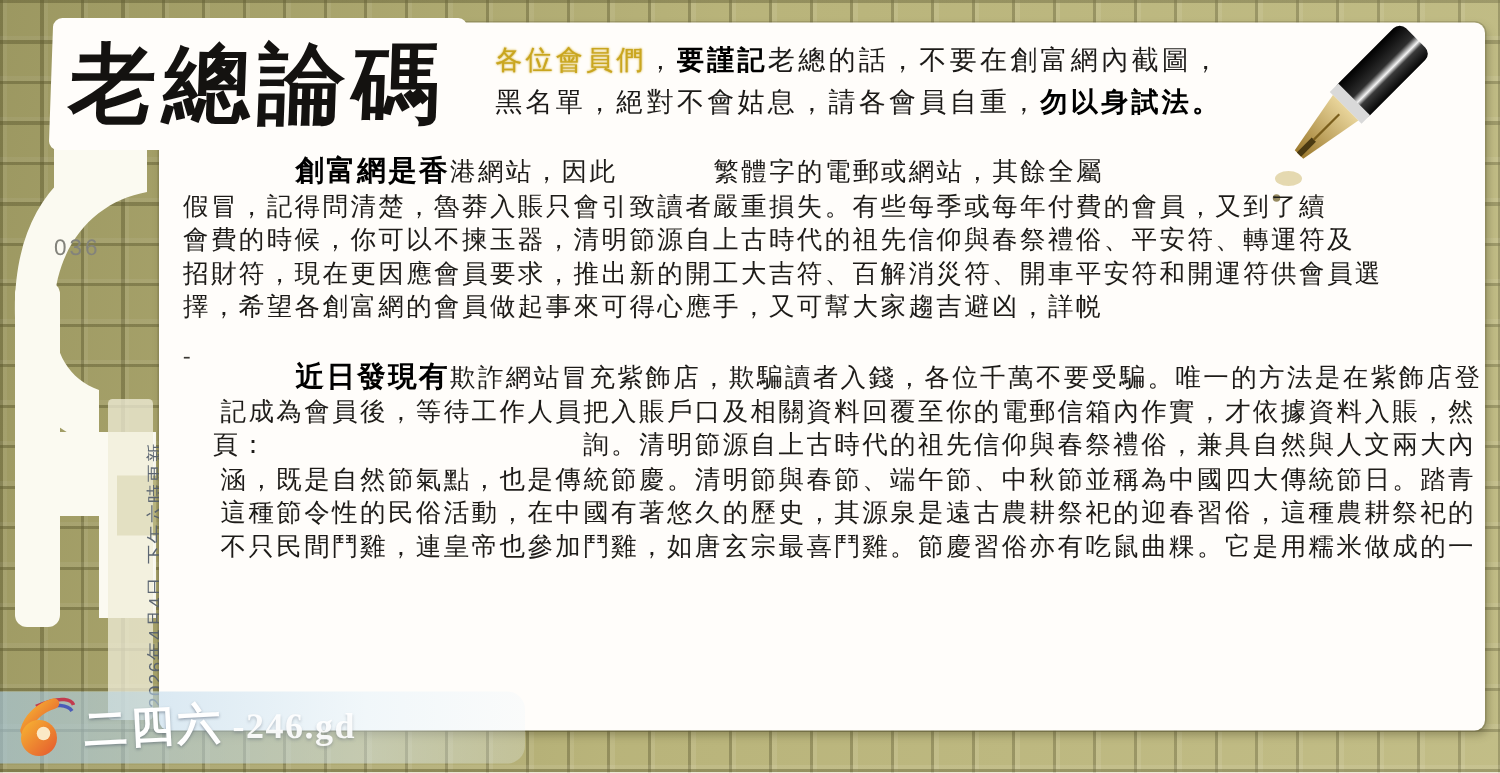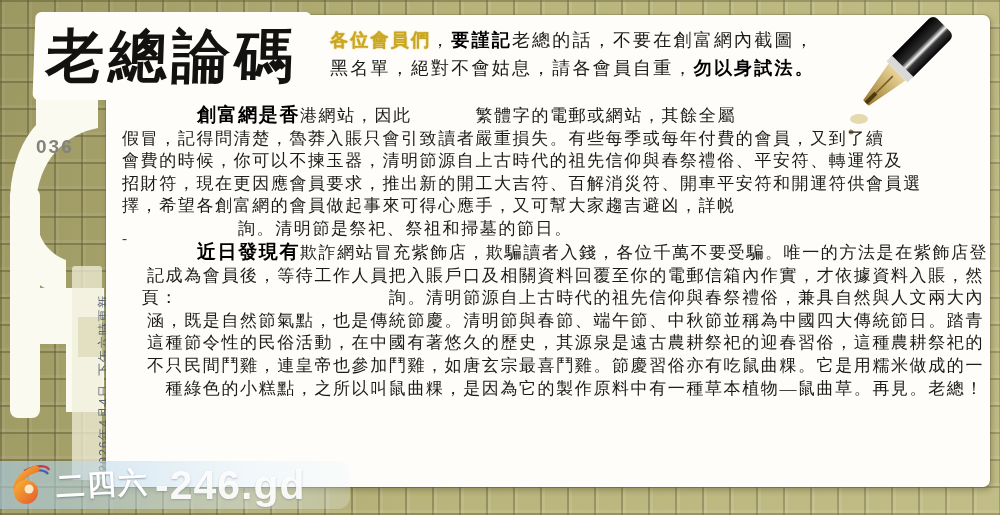--- a/index.html
+++ b/index.html
@@ -8,23 +8,23 @@
     font-family:"Liberation Serif",serif;
     background-color:#b3ae74;
     background-image:
       linear-gradient(100deg, rgba(118,115,66,.38), rgba(205,200,145,.22) 45%, rgba(228,224,178,.30)),
       repeating-linear-gradient(0deg, rgba(82,78,40,.50) 0 2px, rgba(255,255,255,.10) 2px 5px, rgba(0,0,0,0) 5px 27px),
       repeating-linear-gradient(90deg, rgba(82,78,40,.50) 0 2px, rgba(255,255,255,.10) 2px 5px, rgba(0,0,0,0) 5px 27px);
   }
   
   .side-logo{position:absolute;left:0;top:92px;width:112px;height:360px;pointer-events:none;}
   .issue-no{
-    position:absolute;left:36px;top:136px;
-    font-family:"Liberation Sans",sans-serif;font-weight:bold;
-    font-size:19px;letter-spacing:2px;color:#83837b;
+    position:absolute;left:36px;top:157px;
+    font-family:"Liberation Sans",sans-serif;font-weight:normal;
+    font-size:15px;letter-spacing:2px;color:#83837b;
   }
   .date-strip{
     position:absolute;left:72px;top:266px;width:30px;height:214px;
     background:rgba(240,238,216,.75);border-radius:3px;
   }
   .date-vertical{
     position:absolute;left:96px;top:472px;width:210px;
     transform:rotate(-90deg);transform-origin:0 0;
     font-family:"Liberation Sans",sans-serif;
     font-size:12.5px;color:#5c6672;letter-spacing:1px;white-space:nowrap;
@@ -44,21 +44,21 @@
     transform:skewX(-2deg);
   }
   
   .notice{
     position:absolute;left:295px;top:26px;width:555px;
     font-size:18px;line-height:28px;letter-spacing:2.2px;
     color:#1c1a18;text-align:center;white-space:nowrap;
   }
   .notice b{font-weight:bold;color:#000;margin-top:35px;}
   .gold{
-    color:#c9a61f;font-weight:bold;
+    color:#c9a61f;font-weight:normal;
     text-shadow:0 0 2px #e8d06c, 0 0 1px #b98f1a;
   }
   
   .bodytext{
     position:absolute;left:122px;top:104px;width:862px;
     font-size:17px;line-height:22.6px;letter-spacing:1.6px;
     color:#1d1b18;
   }
   .bodytext .ln{white-space:nowrap;}
   .ind{display:inline-block;width:75px;}
@@ -78,22 +78,22 @@
     background:linear-gradient(90deg, rgba(168,203,228,.62), rgba(224,240,250,.45) 70%, rgba(235,245,252,.25));
     border-radius:0 12px 12px 0;
     display:flex;align-items:center;gap:6px;padding-left:6px;box-sizing:border-box;
   }
   .wm-brand{
     font-size:29px;font-weight:bold;color:#ffffff;
     transform:rotate(-3deg);letter-spacing:2px;
     text-shadow:0 1px 2px rgba(60,70,90,.45);
   }
   .wm-domain{
-    font-family:Liberation Sans, sans-serif;
-    font-size:41px;font-weight:bold;color:rgba(255,255,255,.92);
+    font-family:Liberation Serif, serif;
+    font-size:24px;font-weight:bold;color:rgba(255,255,255,.92);
     letter-spacing:1px;text-shadow:0 1px 2px rgba(90,100,115,.35);
   }
 </style>
 </head>
 <body>
 
 <div class="page">
 
   <svg class="side-logo" viewBox="0 0 112 360">
     <path d="M98 2 C 40 10, 8 52, 10 120 C 11 170, 30 196, 66 204 L 66 168 C 44 160, 34 140, 36 112 C 38 70, 64 42, 98 36 Z" fill="#fbfaf1"></path>
@@ -142,33 +142,31 @@
     <div class="ln"><span class="gold">各位會員們</span><span>，</span><b>要謹記</b><span>老總的話，不要在創富網內截圖，</span></div>
     <div class="ln"><span>黑名單，絕對不會姑息，請各會員自重，</span><b>勿以身試法。</b></div>
   </div>
 
   <div class="bodytext">
     <div class="ln"><span class="ind"></span><span class="lead">創富網是香</span><span>港網站，因此</span><span class="gap70"></span><span>繁體字的電郵或網站，其餘全屬</span></div>
     <div class="ln">假冒，記得問清楚，魯莽入賬只會引致讀者嚴重損失。有些每季或每年付費的會員，又到了續</div>
     <div class="ln">會費的時候，你可以不揀玉器，清明節源自上古時代的祖先信仰與春祭禮俗、平安符、轉運符及</div>
     <div class="ln">招財符，現在更因應會員要求，推出新的開工大吉符、百解消災符、開車平安符和開運符供會員選</div>
     <div class="ln">擇，希望各創富網的會員做起事來可得心應手，又可幫大家趨吉避凶，詳帨</div>
-    <div class="ln"><span class="ind115"></span><span>詢。清明節是祭祀、祭祖和掃墓的節日。</span></div>
   </div>
 
   <div class="dashrow">-</div>
 
   <div class="p2block">
     <div class="ln"><span class="ind"></span><span class="lead">近日發現有</span><span>欺詐網站冒充紫飾店，欺騙讀者入錢，各位千萬不要受騙。唯一的方法是在紫飾店登</span></div>
     <div class="ln">記成為會員後，等待工作人員把入賬戶口及相關資料回覆至你的電郵信箱內作實，才依據資料入賬，然</div>
     <div class="ln"><span>頁：</span><span class="gap215"></span><span>詢。清明節源自上古時代的祖先信仰與春祭禮俗，兼具自然與人文兩大內</span></div>
     <div class="ln">涵，既是自然節氣點，也是傳統節慶。清明節與春節、端午節、中秋節並稱為中國四大傳統節日。踏青</div>
     <div class="ln">這種節令性的民俗活動，在中國有著悠久的歷史，其源泉是遠古農耕祭祀的迎春習俗，這種農耕祭祀的</div>
     <div class="ln">不只民間鬥雞，連皇帝也參加鬥雞，如唐玄宗最喜鬥雞。節慶習俗亦有吃鼠曲粿。它是用糯米做成的一</div>
-    <div class="ln">種綠色的小糕點，之所以叫鼠曲粿，是因為它的製作原料中有一種草本植物—鼠曲草。再見。老總！</div>
   </div>
 
   <div class="banner">
     <svg width="44" height="44" viewBox="0 0 44 44">
       <defs>
         <linearGradient id="og" x1="0" y1="0" x2="1" y2="1">
           <stop offset="0" stop-color="#f7b733"></stop>
             <stop offset="1" stop-color="#e4572e"></stop>
         </linearGradient>
       </defs>

